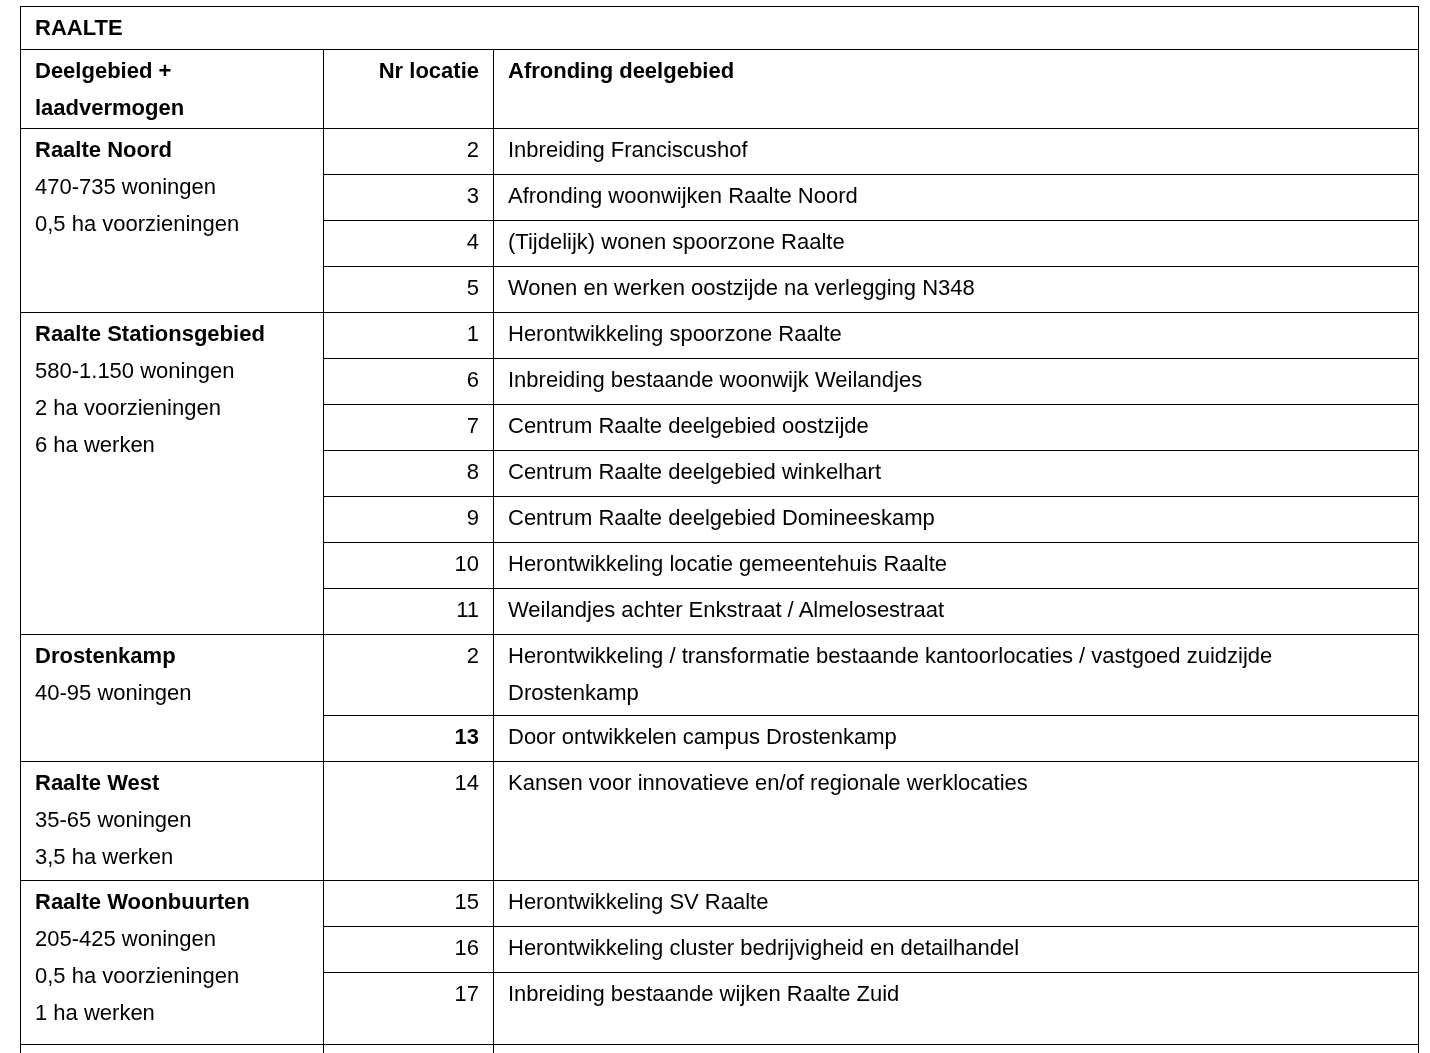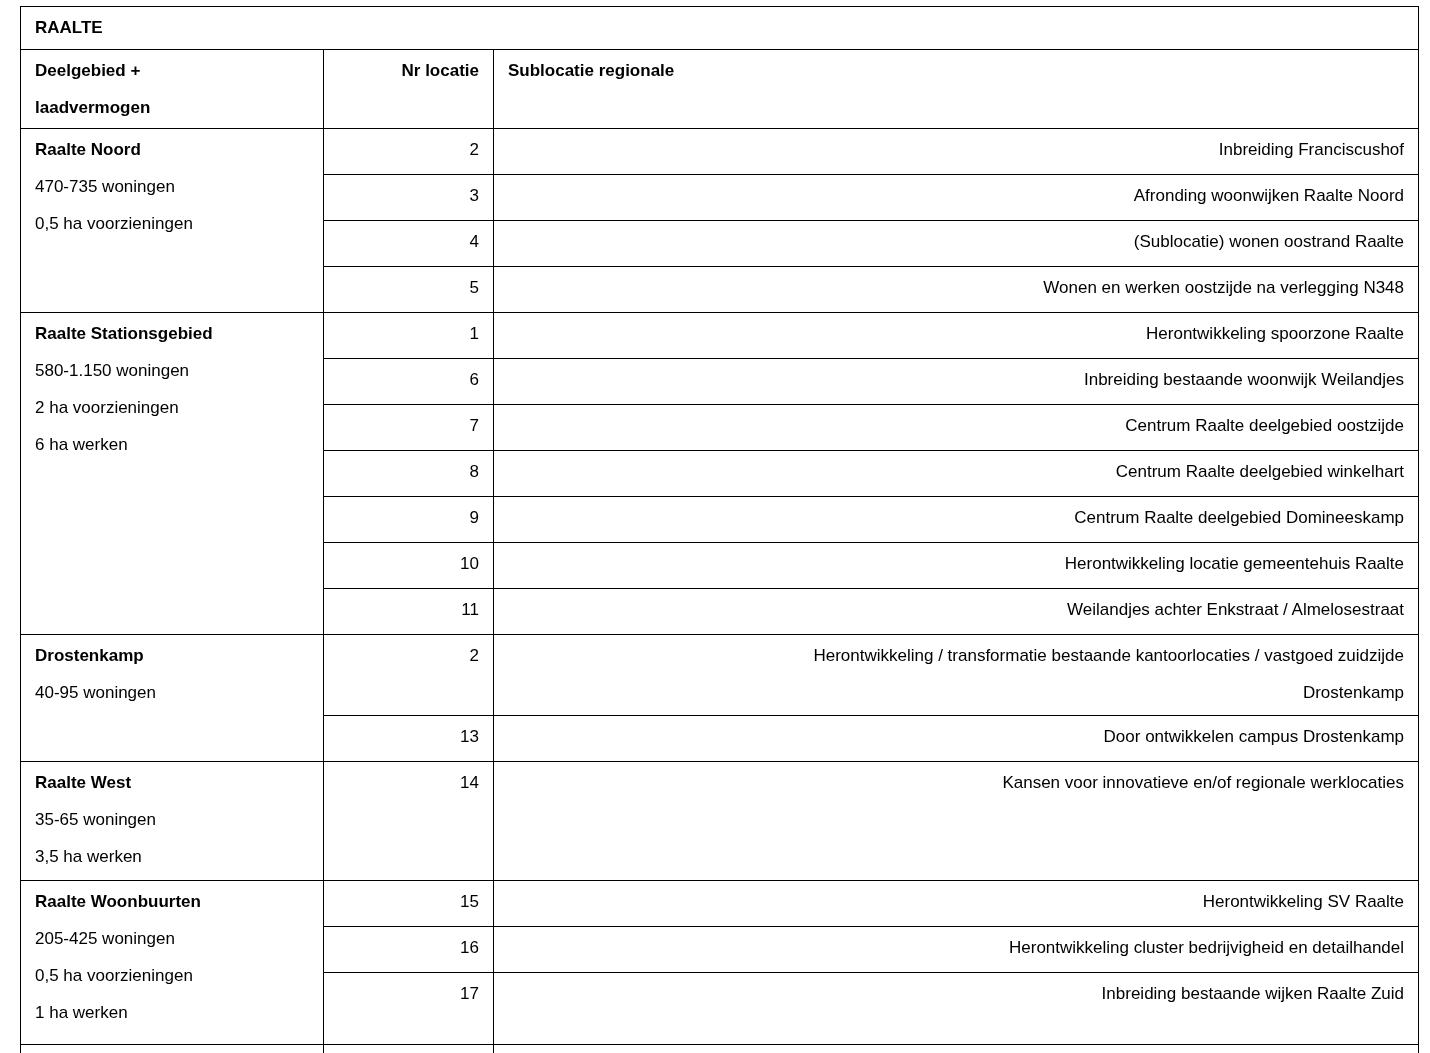--- a/index.html
+++ b/index.html
@@ -19,21 +19,21 @@
   table.raalte {
     border-collapse: collapse;
     table-layout: fixed;
     width: 1398px;
     background: #ffffff;
   }
   table.raalte td {
     border: 1.5px solid #000000;
     vertical-align: top;
     padding: 2px 14px 2px 14px;
-    font-size: 17px;
+    font-size: 22px;
     line-height: 37px;
     overflow: hidden;
   }
   td.title-cell {
     font-weight: bold;
     font-size: 27px;
     height: 38px;
     line-height: 34px;
     padding-top: 4px;
   }
@@ -50,60 +50,59 @@
     font-weight: bold;
   }
   .group-detail {
     font-weight: normal;
   }
   td.nr-cell {
     text-align: right;
   }
   td.sub-cell {
     white-space: pre-line;
-    text-align: right;
   }
 </style>
 </head>
 <body>
 
 <div class="table-wrap">
   <table class="raalte">
     <colgroup>
       <col style="width:303px">
       <col style="width:170px">
       <col style="width:925px">
     </colgroup>
     <tbody>
       <tr>
         <td colspan="3" class="title-cell">RAALTE</td>
       </tr>
       <tr>
         <td class="header-cell">Deelgebied +
 laadvermogen</td>
         <td class="header-cell header-nr">Nr locatie</td>
-        <td class="header-cell">Sublocatie regionale</td>
+        <td class="header-cell">Afronding deelgebied</td>
       </tr>
 
     <tr>
           <td class="group-cell" rowspan="4">
             <div class="group-name">Raalte Noord</div>
             <div class="group-detail">470-735 woningen</div>
             <div class="group-detail">0,5 ha voorzieningen</div>
           </td>
           <td class="nr-cell" style="height: 41px;">2</td>
           <td class="sub-cell">Inbreiding Franciscushof</td>
         </tr>
         <tr>
           <td class="nr-cell" style="height: 41px;">3</td>
           <td class="sub-cell">Afronding woonwijken Raalte Noord</td>
         </tr>
         <tr>
           <td class="nr-cell" style="height: 41px;">4</td>
-          <td class="sub-cell">(Sublocatie) wonen oostrand Raalte</td>
+          <td class="sub-cell">(Tijdelijk) wonen spoorzone Raalte</td>
         </tr>
         <tr>
           <td class="nr-cell" style="height: 41px;">5</td>
           <td class="sub-cell">Wonen en werken oostzijde na verlegging N348</td>
         </tr>
         <tr>
           <td class="group-cell" rowspan="7">
             <div class="group-name">Raalte Stationsgebied</div>
             <div class="group-detail">580-1.150 woningen</div>
             <div class="group-detail">2 ha voorzieningen</div>
@@ -139,21 +138,21 @@
         <tr>
           <td class="group-cell" rowspan="2">
             <div class="group-name">Drostenkamp</div>
             <div class="group-detail">40-95 woningen</div>
           </td>
           <td class="nr-cell" style="height: 76px;">2</td>
           <td class="sub-cell">Herontwikkeling / transformatie bestaande kantoorlocaties / vastgoed zuidzijde
 Drostenkamp</td>
         </tr>
         <tr>
-          <td class="nr-cell" style="height: 41px;">13</td>
+          <td class="nr-cell" style="height: 41px; font-weight: bold;">13</td>
           <td class="sub-cell">Door ontwikkelen campus Drostenkamp</td>
         </tr>
         <tr>
           <td class="group-cell" rowspan="1">
             <div class="group-name">Raalte West</div>
             <div class="group-detail">35-65 woningen</div>
             <div class="group-detail">3,5 ha werken</div>
           </td>
           <td class="nr-cell" style="height: 114px;">14</td>
           <td class="sub-cell">Kansen voor innovatieve en/of regionale werklocaties</td>

